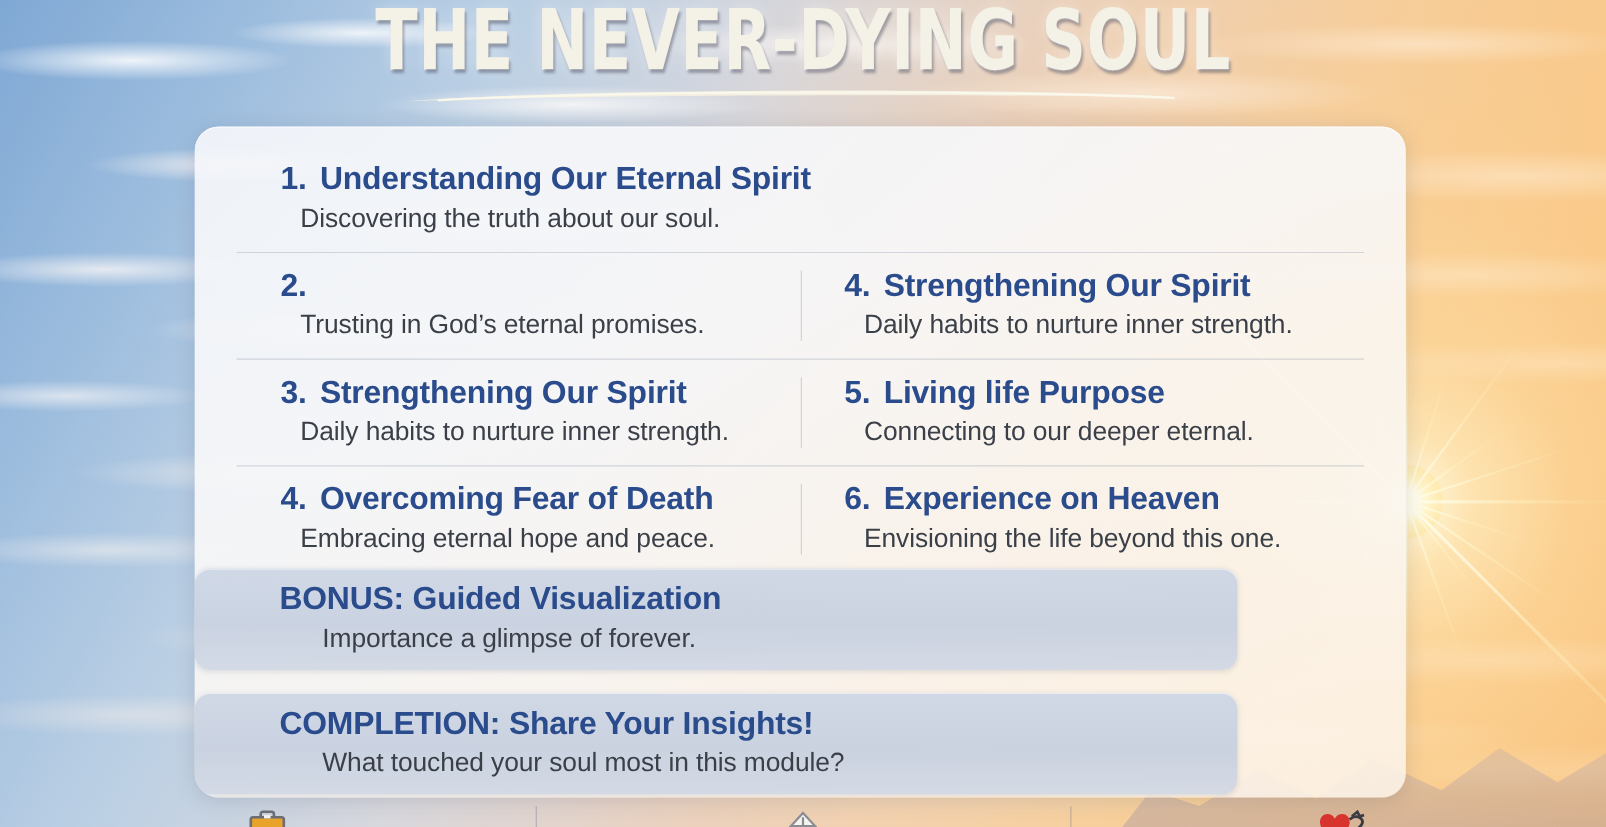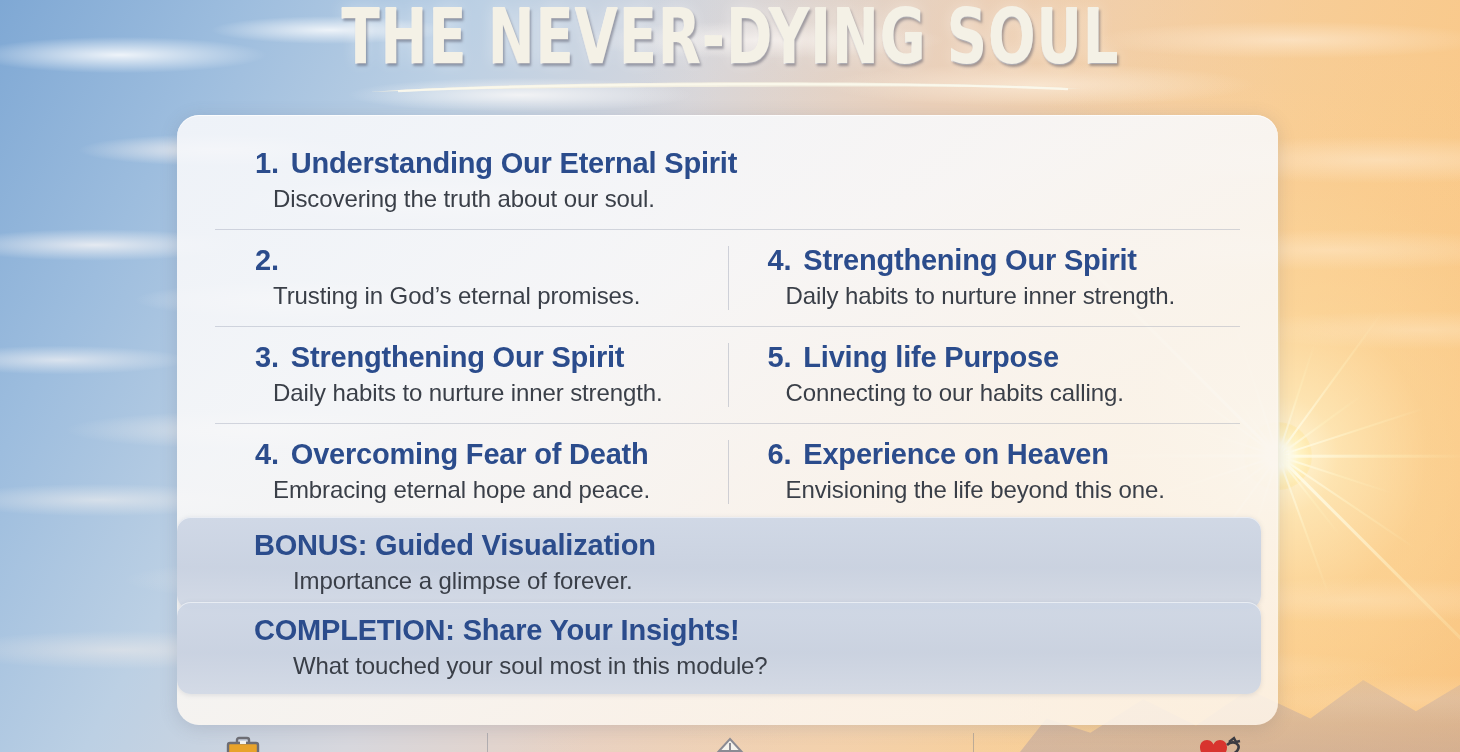--- a/index.html
+++ b/index.html
@@ -197,29 +197,29 @@
     font-size: 24px;
     color: #3a3f48;
     letter-spacing: -0.1px;
     white-space: nowrap;
   }
 
   
   .band {
     position: absolute;
     left: 0px;
-    width: 1084px;
+    width: 948px;
     height: 92px;
     border-radius: 14px;
     background: linear-gradient(180deg, rgba(205,214,229,.92) 0%, rgba(196,206,223,.88) 55%, rgba(206,214,228,.86) 100%);
     box-shadow: inset 0 1px 0 rgba(255,255,255,.55), 0 1px 5px rgba(90,100,125,.16);
     padding: 12px 0 0 77px;
   }
   #band-bonus      { top: 402px; }
-  #band-completion { top: 487px; }
+  #band-completion { top: 515px; }
   .band-title {
     font-size: 29px;
     font-weight: bold;
     color: #2b4c8c;
     letter-spacing: -0.2px;
     white-space: nowrap;
   }
   .band-sub {
     margin-top: 5px;
     margin-left: 39px;
@@ -336,21 +336,21 @@
             <span class="item-num">3.</span>
             <span>Strengthening Our Spirit</span>
           </div>
           <div class="item-sub">Daily habits to nurture inner strength.</div>
         </div>
         <div class="cell">
           <div class="item-head">
             <span class="item-num">5.</span>
             <span>Living life Purpose</span>
           </div>
-          <div class="item-sub">Connecting to our habits calling.</div>
+          <div class="item-sub">Connecting to our deeper eternal.</div>
         </div>
       </div>
 
       <div class="row">
         <div class="vdiv"></div>
         <div class="cell">
           <div class="item-head">
             <span class="item-num">4.</span>
             <span>Overcoming Fear of Death</span>
           </div>

